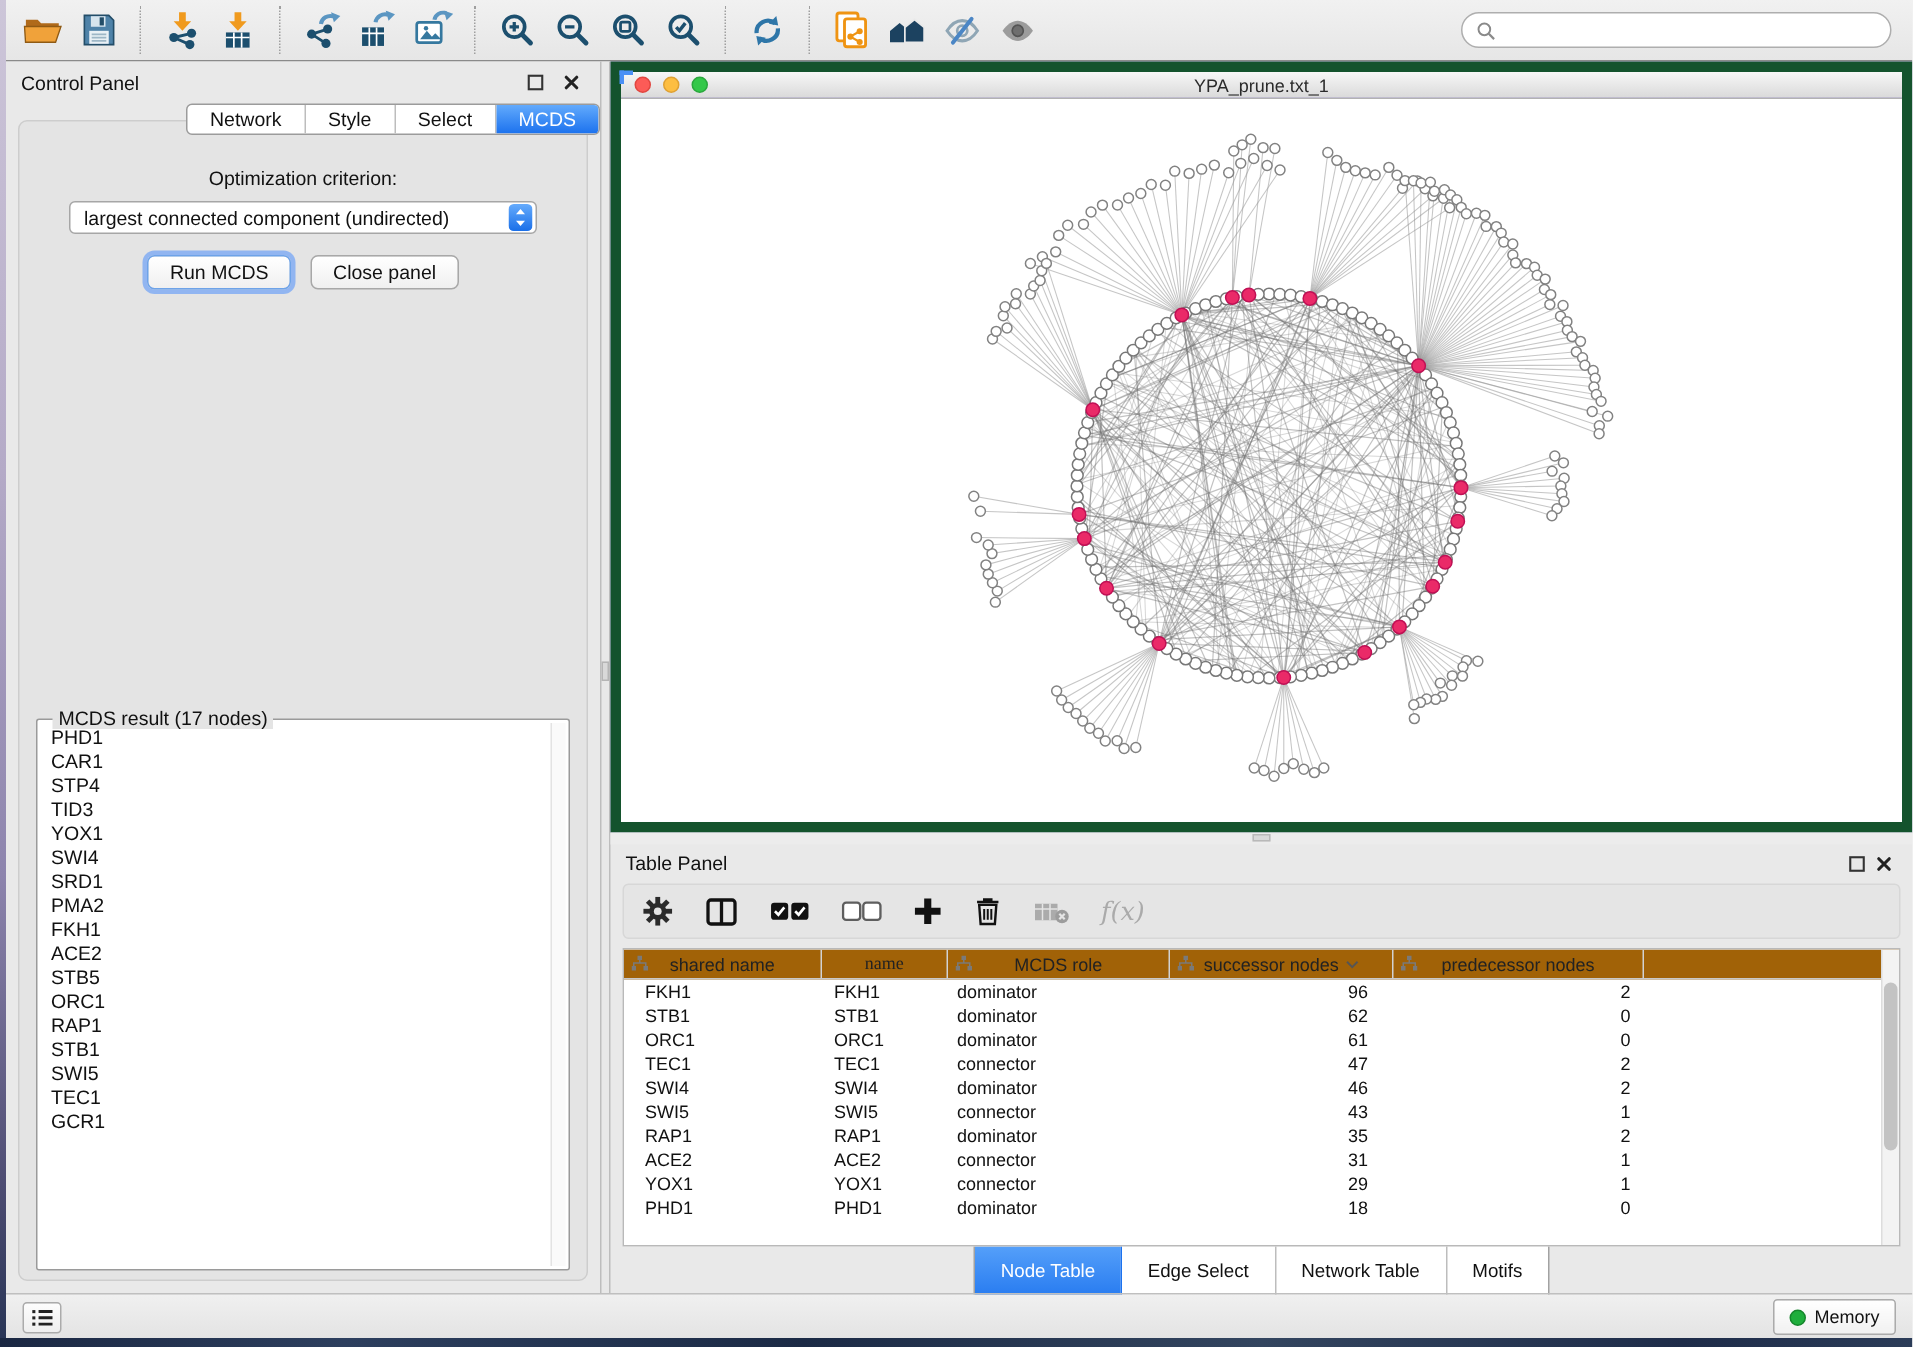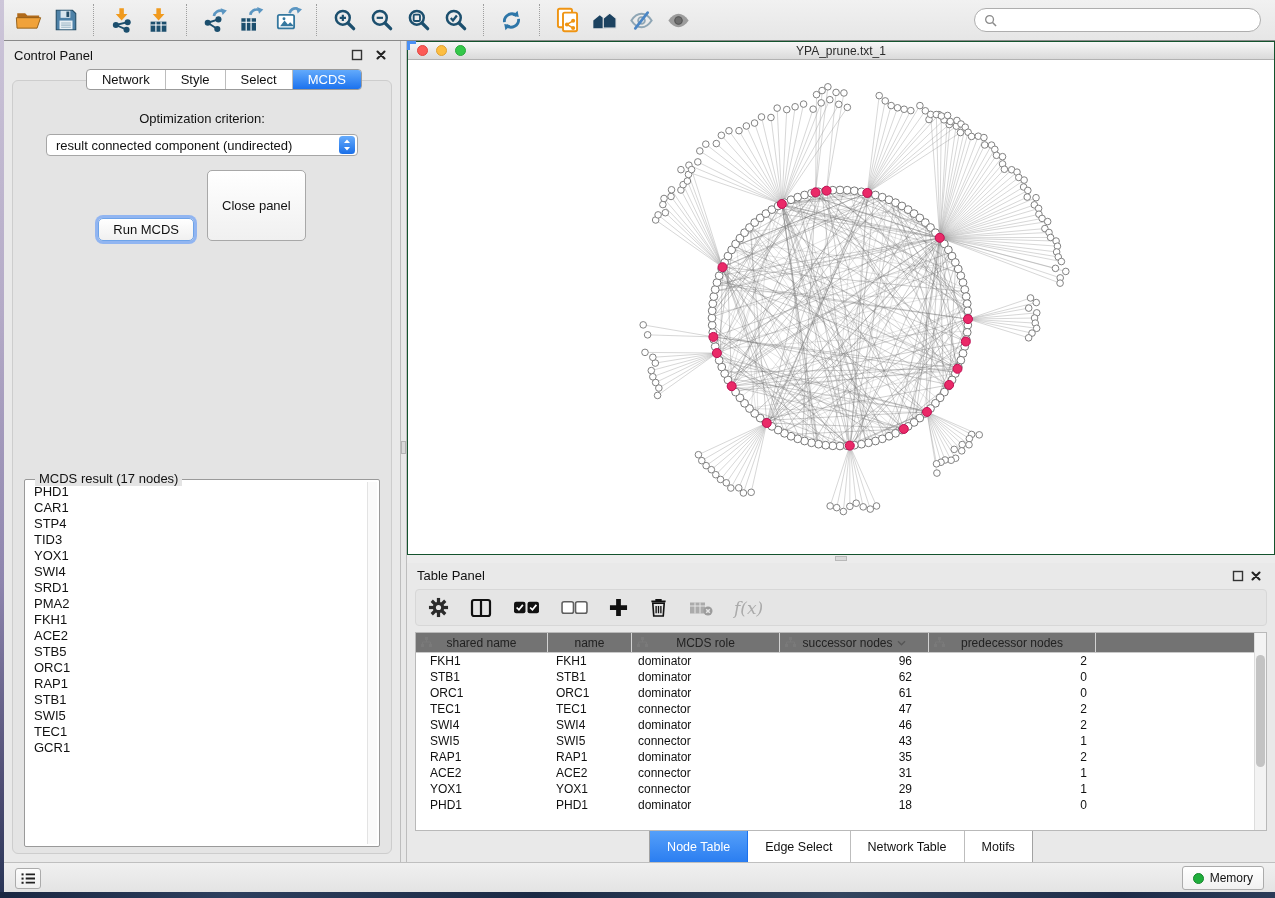--- a/index.html
+++ b/index.html
@@ -25,50 +25,50 @@
   .tb-search input { border:none; outline:none; flex:1; font:12px "Liberation Sans",sans-serif; background:transparent; }
 
   
   .main { flex:1; display:flex; min-height:0; }
 
   
   .control-panel { width:396px; flex:0 0 396px; display:flex; flex-direction:column; background:#e9e9e9; }
   .cp-header { height:28px; display:flex; align-items:center; padding:0 12px 0 10px; gap:10px; }
   .panel-title { font-size:13px; color:#111; flex:1; }
   .win-mini-btn { width:14px; height:14px; display:flex; align-items:center; justify-content:center; }
-  .cp-tabs-row { display:flex; justify-content:center; position:relative; z-index:2; height:21px;padding-left:44px; }
+  .cp-tabs-row { display:flex; justify-content:flex-end; position:relative; z-index:2; height:21px;padding-left:44px; }
   .seg { display:inline-flex; border:1px solid #9b9b9b; border-radius:4px; overflow:hidden; background:#fff; height:21px; }
   .seg-item { padding:2px 15px; font-size:13px; color:#111; border-right:1px solid #bdbdbd; display:flex; align-items:center; }
   .seg-item:last-child { border-right:none; }
   .seg-item.active { background:linear-gradient(#62aafc,#1c72ee); color:#fff; border-right-color:#1c72ee; }
   .cp-body { margin:-10px 8px 8px; flex:1; border:1px solid #cdcdcd; border-radius:6px; background:#e4e4e4;
     padding:30px 6px 6px; display:flex; flex-direction:column; align-items:center; position:relative; min-height:0; }
   .cp-label { font-size:13px; margin-bottom:8px; }
   .cp-select { width:312px; height:22px; background:#fff; border:1px solid #a6a6a6; border-radius:4px;
     display:flex; align-items:center; padding:0 2px 0 9px; gap:6px; }
   .cp-select .sel-text { flex:1; font-size:13px; white-space:nowrap; }
   .cp-buttons { display:flex; gap:13px; margin-top:14px; }
   .mac-btn { background:linear-gradient(#ffffff,#f0f0f0); border:1px solid #a8a8a8; border-radius:5px;
     font-size:13px; padding:3px 14px; color:#111; }
-  .mac-btn.focused { box-shadow:0 0 0 3px rgba(90,150,250,.6); border-color:#6ea3e8;margin-top:48px; }
+  .mac-btn.focused { box-shadow:0 0 0 3px rgba(90,150,250,.6); border-color:#6ea3e8; }
   .result-group { margin-top:auto; width:calc(100% - 10px); height:368px; border:1px solid #9a9a9a;
     background:#fff; position:relative; border-radius:2px; }
   .result-legend { position:absolute; top:-9px; left:10px; background:#e4e4e4; padding:0 4px; font-size:13px; }
   .result-list { position:absolute; left:2px; top:4px; right:13px; bottom:2px; overflow:hidden; font-size:13px; }
   .result-item { height:16px; line-height:16px; padding-left:7px; }
   .result-scroll { position:absolute; top:2px; bottom:2px; right:2px; width:10px; background:#fafafa; border-left:1px solid #e3e3e3; }
 
   
   .splitter-v { width:7px; flex:0 0 7px; background:#e8e8e8; border-left:1px solid #bdbdbd; border-right:1px solid #bdbdbd; position:relative; }
   .splitter-v .handle { position:absolute; top:400px; left:0; right:0; height:13px; background:#d9d9d9; border:1px solid #b5b5b5; }
 
   
   .right-stack { flex:1; display:flex; flex-direction:column; min-width:0; }
 
-  .network-frame { height:514px; flex:0 0 514px; border:1px solid #14532d; display:flex; flex-direction:column; position:relative; background:#c4b5fd; }
+  .network-frame { height:514px; flex:0 0 514px; border:7px solid #14532d; display:flex; flex-direction:column; position:relative; background:#c4b5fd; }
   .nf-corner { position:absolute; left:-1px; top:-1px; width:9px; height:9px; border-left:3px solid #4a90f5; border-top:3px solid #4a90f5; z-index:3; }
   .nf-titlebar { height:18px; flex:0 0 18px; background:linear-gradient(#f7f7f7,#dadada); border-bottom:1px solid #b2b2b2;
     display:flex; align-items:center; position:relative; }
   .lights { display:flex; gap:8px; padding-left:9px; }
   .light { width:11px; height:11px; border-radius:50%; }
   .light.red { background:#fc5b57; border:1px solid #e14640; }
   .light.yellow { background:#fdbe41; border:1px solid #dfa133; }
   .light.green { background:#34c84a; border:1px solid #2aa83d; }
   .nf-title { position:absolute; left:0; right:0; text-align:center; font-size:12px; color:#2b2b2b; }
   .nf-canvas { flex:1; background:#fff; overflow:hidden; position:relative; }
@@ -77,21 +77,21 @@
   .splitter-h .handle { position:absolute; left:50%; top:1px; width:12px; height:5px; margin-left:-6px; background:#d9d9d9; border:1px solid #b9b9b9; }
 
   
   .table-panel { flex:1; display:flex; flex-direction:column; background:#e9e9e9; min-height:0; }
   .tp-header { height:25px; flex:0 0 25px; display:flex; align-items:center; padding:0 12px 0 10px; gap:4px; }
   .tp-toolbar { margin:1px 8px 6px; height:37px; flex:0 0 37px; background:#e5e5e5; border:1px solid #d7d7d7; border-radius:4px;
     display:flex; align-items:center; padding:0 12px; gap:21px; }
   .tpt-btn { display:flex; align-items:center; justify-content:center; }
   .fx-label { font-family:"DejaVu Serif", serif; font-style:italic; font-size:17px; color:#aaa; }
   .tp-table { flex:1; margin:0 8px; border:1px solid #b9b9b9; background:#fff; position:relative; min-height:0; overflow:hidden; }
-  .tp-thead { display:flex; height:20px; background:#737373; border-bottom:1px solid #c9c9c9; }
+  .tp-thead { display:flex; height:20px; background:#a16207; border-bottom:1px solid #c9c9c9; }
   .th { position:relative; display:flex; align-items:center; justify-content:center; gap:4px;
     border-right:1px solid #d2d2d2; font-size:12px; color:#222; }
   .th .tree-ico { position:absolute; left:5px; top:4px; }
   .th.fill { flex:1; border-right:none; }
   .tp-rows { font-size:12px; }
   .tr { display:flex; height:16px; align-items:center; }
   .td { overflow:hidden; white-space:nowrap; }
   .td.a-left0 { padding-left:14px; } .td.a-left1 { padding-left:8px; } .td.a-left2 { padding-left:6px; }
   .td.a-right3 { text-align:right; padding-right:17px; } .td.a-right4 { text-align:right; padding-right:9px; }
   .tp-vscroll { position:absolute; top:0; bottom:0; right:0; width:12px; background:#f3f3f3; border-left:1px solid #ddd; }
@@ -282,21 +282,21 @@
           <div class="seg">
             <div class="seg-item">Network</div>
             <div class="seg-item">Style</div>
             <div class="seg-item">Select</div>
             <div class="seg-item active">MCDS</div>
           </div>
         </div>
         <div class="cp-body">
           <div class="cp-label">Optimization criterion:</div>
           <div class="cp-select">
-            <span class="sel-text">result connected component (undirected)</span>
+            <span class="sel-text">largest connected component (undirected)</span>
             <svg viewBox="0 0 16 18" width="16" height="18">
                 <defs>
                   <linearGradient id="gsel" x1="0" y1="0" x2="0" y2="1">
                     <stop offset="0" stop-color="#65abfc"></stop>
                     <stop offset="1" stop-color="#1a6fe8"></stop>
                   </linearGradient>
                 </defs>
                 <rect width="16" height="18" rx="3.5" fill="url(#gsel)"></rect>
                 <path fill="#fff" d="M8 3.4l3 3.5H5zM8 14.6l-3-3.5h6z"></path>
               </svg>
@@ -1122,21 +1122,21 @@
                   <svg class="tree-ico" width="11" height="11" viewBox="0 0 11 11">
                     <g fill="#7a7a7a">
                       <rect x="4" y="0" width="3" height="3"></rect>
                       <rect x="0" y="7" width="3" height="3"></rect>
                       <rect x="8" y="7" width="3" height="3"></rect>
                     </g>
                     <path d="M5.5 3v2M1.5 7V5h8v2" stroke="#7a7a7a" fill="none"></path>
                   </svg>
                   <span>shared name</span>
                 </div>
-                <div class="th" style="width: 84px;">
+                <div class="th" style="width: 84px; font-family: Liberation Serif, serif;">
                   <span>name</span>
                 </div>
                 <div class="th" style="width: 148px;">
                   <svg class="tree-ico" width="11" height="11" viewBox="0 0 11 11">
                     <g fill="#7a7a7a">
                       <rect x="4" y="0" width="3" height="3"></rect>
                       <rect x="0" y="7" width="3" height="3"></rect>
                       <rect x="8" y="7" width="3" height="3"></rect>
                     </g>
                     <path d="M5.5 3v2M1.5 7V5h8v2" stroke="#7a7a7a" fill="none"></path>

